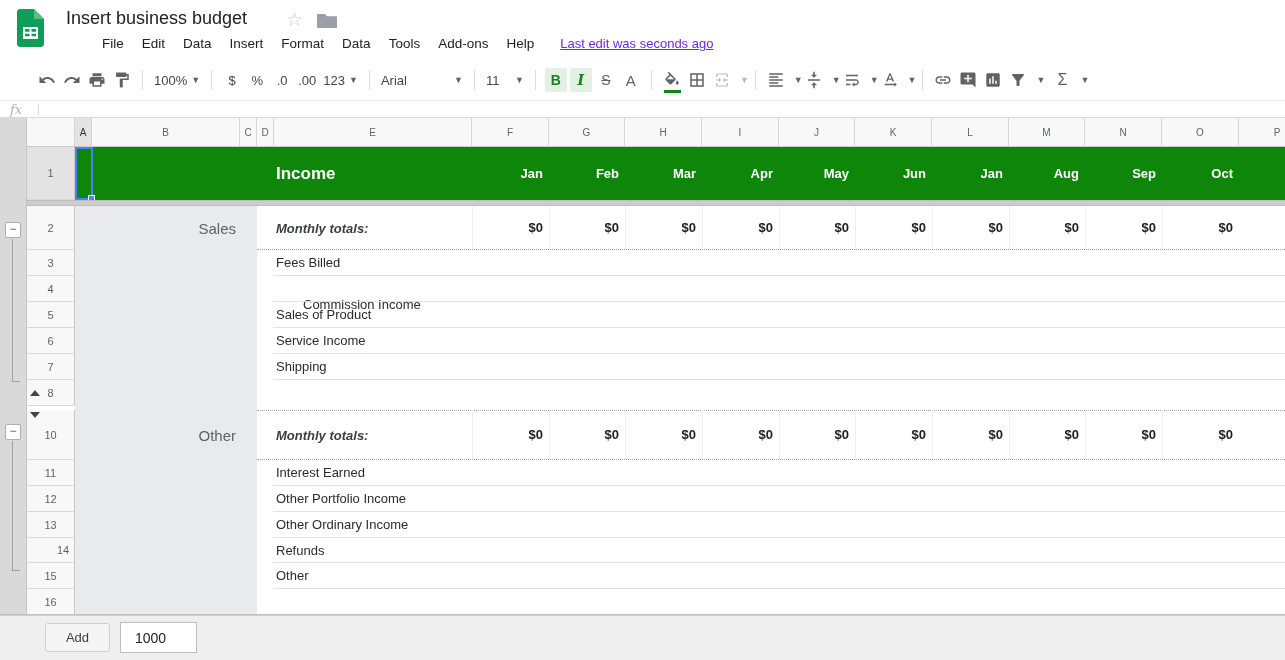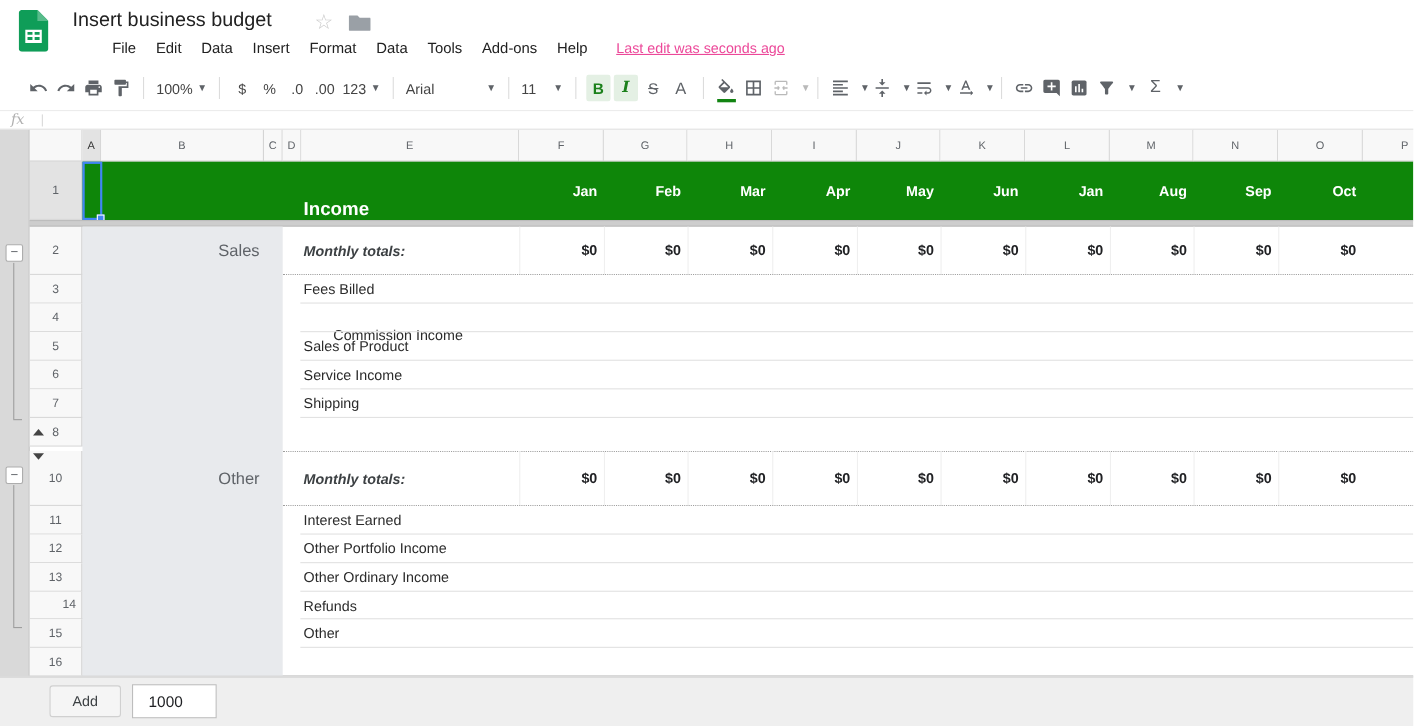--- a/index.html
+++ b/index.html
@@ -8,25 +8,25 @@
   #app { position:relative; width:1285px; height:660px; background:#fff; }
 
   
   .topbar { position:absolute; left:0; top:0; width:1285px; height:60px; background:#fff; }
   .logo { position:absolute; left:17px; top:9px; }
   .title { position:absolute; left:66px; top:8px; font-size:18px; color:#212121; }
   .star { position:absolute; left:286px; top:8px; font-size:19px; color:#c9c9c9; }
   .folder { position:absolute; left:317px; top:13px; }
   .menubar { position:absolute; left:66px; top:36px; display:flex; gap:18px; align-items:center;margin-left:36px; }
   .menu-item { font-size:13.5px; color:#212121; cursor:default; }
-  .last-edit { font-size:13px; color:#ec4899; text-decoration:underline; margin-left:8px; }
+  .last-edit { font-size:13px; color:#6d28d9; text-decoration:underline; margin-left:8px; }
 
   
   .toolbar { position:absolute; left:0; top:60px; width:1285px; height:40px; background:#fff;
-    display:flex; align-items:center; padding-left:24px; }
+    display:flex; align-items:center; padding-left:36px; }
   .tbtn { height:24px; min-width:22px; padding:0 2px; margin-right:3px; display:flex; align-items:center;
     justify-content:center; border-radius:2px; color:#5f6368; font-size:13px; position:relative; }
   .tbtn svg { display:block; }
   .sep { width:1px; height:20px; background:#dcdcdc; margin:0 9px 0 6px; flex:none; }
   .caret { font-size:9px; color:#5f6368; margin-left:4px; }
   .tb-text { font-size:13px; color:#444; }
   .active-fmt { background:#e4f0e4; color:#1b801b; font-weight:bold; }
   .italic-glyph { font-family:"DejaVu Serif", serif; font-style:italic; font-weight:bold; font-size:14px; }
   .fill-underline { position:absolute; left:3px; bottom:-1px; width:17px; height:3px; background:#128412; }
   .greyed svg path { fill:#b9b9b9 !important; stroke:#b9b9b9 !important; }
@@ -47,21 +47,21 @@
   .ch { position:absolute; top:0; height:29px; background:#f8f8f8; border-right:1px solid #d5d5d5;
     border-bottom:1px solid #c9c9c9; font-size:10px; color:#5f6368; display:flex; align-items:center;
     justify-content:center; }
   .ch-sel { background:#e3e3e3; color:#333; }
   .rn { position:absolute; left:27px; width:48px; background:#f8f8f8; border-right:1px solid #c9c9c9;
     border-bottom:1px solid #d9d9d9; font-size:11px; color:#5f6368; display:flex; align-items:center;
     justify-content:center; }
   .rn-sel { background:#e3e3e3; }
   .banner { position:absolute; left:75px; top:29px; width:1210px; height:53px; background:#0e8609; }
   .banner-title { position:absolute; left:276px; top:29px; height:53px; line-height:53px;
-    font-size:17px; font-weight:bold; color:#fff;margin-top:16px; }
+    font-size:17px; font-weight:bold; color:#fff; }
   .month { position:absolute; top:29px; height:53px; line-height:53px; text-align:right; padding-right:6px;
     font-size:13px; font-weight:bold; color:#fff; }
   .divider { position:absolute; left:27px; top:82px; width:1258px; height:6px; background:#cdcdcd;
     border-top:1px solid #bdbdbd; border-bottom:1px solid #bdbdbd; }
   .panel { position:absolute; left:75px; top:88px; width:182px; height:409px; background:#e8eaed; }
   .group-label { position:absolute; left:92px; width:148px; text-align:right; padding-right:4px;
     font-size:15px; color:#5f6368; display:flex; align-items:center; justify-content:flex-end; }
   .totals-label { position:absolute; left:276px; font-size:13px; font-weight:bold; font-style:italic;
     color:#3c4043; display:flex; align-items:center; }
   .tcell { position:absolute; text-align:right; padding-right:6px; font-size:13px; font-weight:bold;

